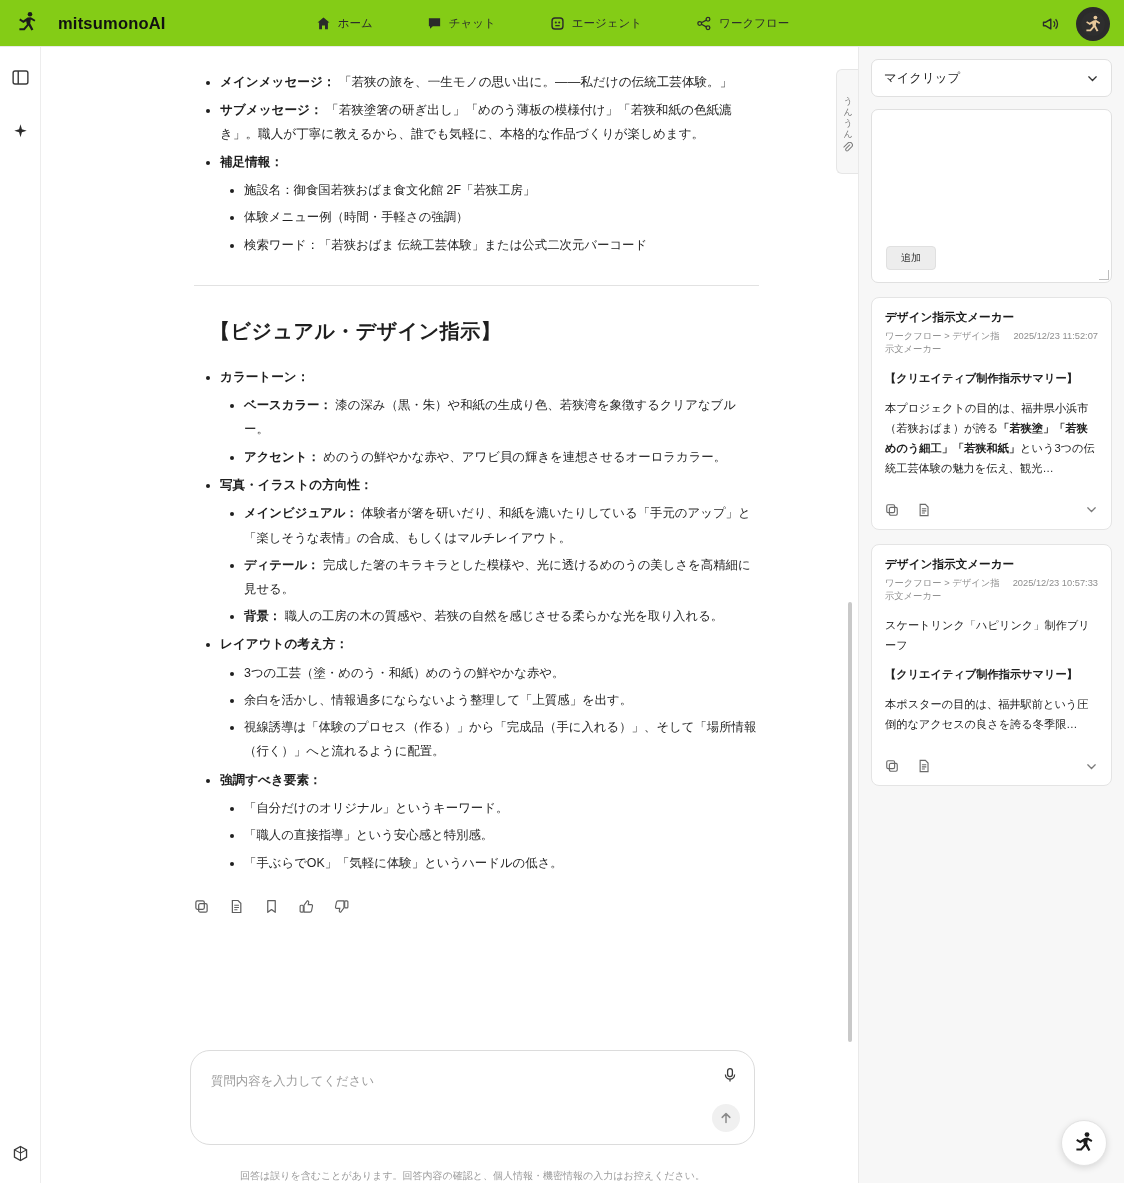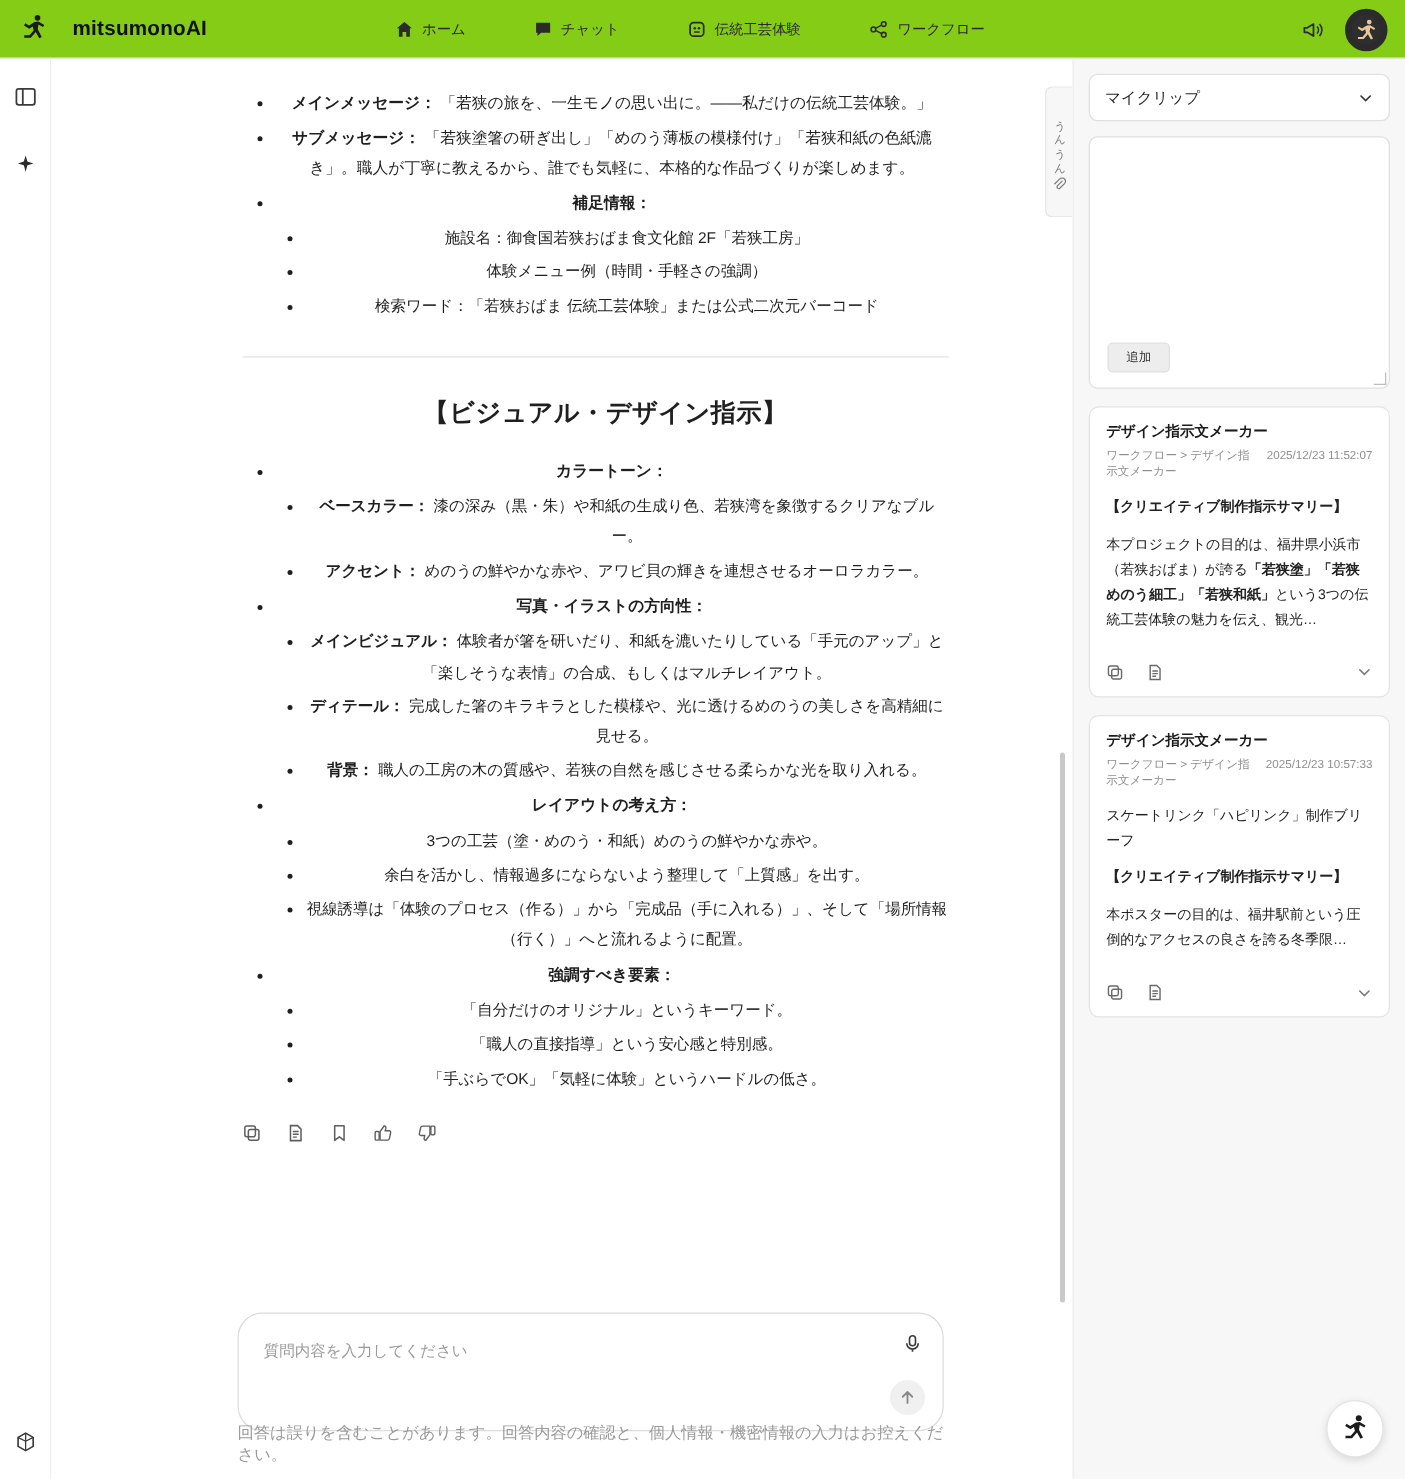--- a/index.html
+++ b/index.html
@@ -65,21 +65,21 @@
   }
 
   
   .center {
     position: absolute; left: 41px; top: 47px; right: 265px; bottom: 0;
     background: #fff; border-right: 1px solid #e9e9e9;
     overflow: hidden;
   }
   .doc {
     position: absolute; left: 153px; top: 23px; width: 565px;
-    font-size: 12.6px; line-height: 1.95; color: #1f1f1f; text-align: center;
+    font-size: 12.6px; line-height: 1.95; color: #1f1f1f;
   }
   ul.lv1 { margin: 0 0 0 0; padding-left: 26px; list-style: disc; }
   ul.lv2 { margin: 4px 0 4px 0; padding-left: 24px; list-style: disc; }
   ul.lv1 > li { margin-bottom: 3px; }
   ul.lv2 > li { margin-bottom: 3px; font-size: 12.4px; }
   .lbl { font-weight: 700; }
   .hr { border: none; border-top: 1px solid #e2e2e2; margin: 28px 0 26px 0; }
   h2.sec {
     font-size: 20px; font-weight: 700; margin: 0 0 14px 16px; letter-spacing: .5px;
   }
@@ -116,36 +116,36 @@
   }
   .mic {
     position: absolute; right: 16px; top: 16px; cursor: pointer; color: #3a3a3a;
   }
   .send {
     position: absolute; right: 14px; bottom: 12px; width: 28px; height: 28px;
     border-radius: 50%; background: #f0f0f0; display: flex; align-items: center;
     justify-content: center; cursor: pointer; color: #8a8a8a;
   }
   .disclaimer {
-    position: absolute; left: 190px; bottom: 10px; width: 565px; 
-    font-size: 13px; color: #9a9a9a;
+    position: absolute; left: 190px; bottom: 0; width: 565px; text-align: center;
+    font-size: 10px; color: #9a9a9a;
   }
 
   
   .right {
     position: absolute; right: 0; top: 47px; width: 265px; bottom: 0;
     background: #f7f7f7; padding: 12px;
   }
   .select {
     height: 38px; background: #fff; border: 1px solid #e0e0e0; border-radius: 7px;
     display: flex; align-items: center; justify-content: space-between;
     padding: 0 12px; font-size: 12.4px; color: #1f1f1f; cursor: pointer;
   }
   .clipbox {
-    margin-top: 12px; height: 202px; background: #fff; border: 1px solid #e0e0e0;
+    margin-top: 12px; height: 174px; background: #fff; border: 1px solid #e0e0e0;
     border-radius: 7px; position: relative;
     resize: both;
   }
   .clipbox .addbtn {
     position: absolute; left: 14px; bottom: 12px;
     background: #ededed; border: 1px solid #e0e0e0; border-radius: 4px;
     font-size: 10px; color: #333; padding: 4px 14px; cursor: pointer;
   }
   .clipbox .grip {
     position: absolute; right: 2px; bottom: 2px; width: 10px; height: 10px;
@@ -218,21 +218,21 @@
       </div>
       <div class="nav-item">
         <span class="ni-icon">
           <svg width="15" height="15" viewBox="0 0 16 16">
             <rect x="2.2" y="2.2" width="11.6" height="11.6" rx="3" fill="none" stroke="#2b2b2b" stroke-width="1.5"></rect>
             <circle cx="6.2" cy="7" r="1.1" fill="#2b2b2b"></circle>
               <circle cx="9.8" cy="7" r="1.1" fill="#2b2b2b"></circle>
             <path d="M5.6 10.3h4.8" stroke="#2b2b2b" stroke-width="1.3" fill="none"></path>
           </svg>
         </span>
-        <span>伝統工芸体験</span>
+        <span>エージェント</span>
       </div>
       <div class="nav-item">
         <span class="ni-icon">
           <svg width="16" height="15" viewBox="0 0 18 16">
             <circle cx="13.5" cy="3.2" r="2.1" fill="none" stroke="#2b2b2b" stroke-width="1.4"></circle>
             <circle cx="13.5" cy="12.8" r="2.1" fill="none" stroke="#2b2b2b" stroke-width="1.4"></circle>
             <circle cx="4.2" cy="8" r="2.1" fill="none" stroke="#2b2b2b" stroke-width="1.4"></circle>
             <path d="M6.1 7.1 11.6 4.2M6.1 8.9 11.6 11.8" stroke="#2b2b2b" stroke-width="1.3"></path>
           </svg>
         </span>

